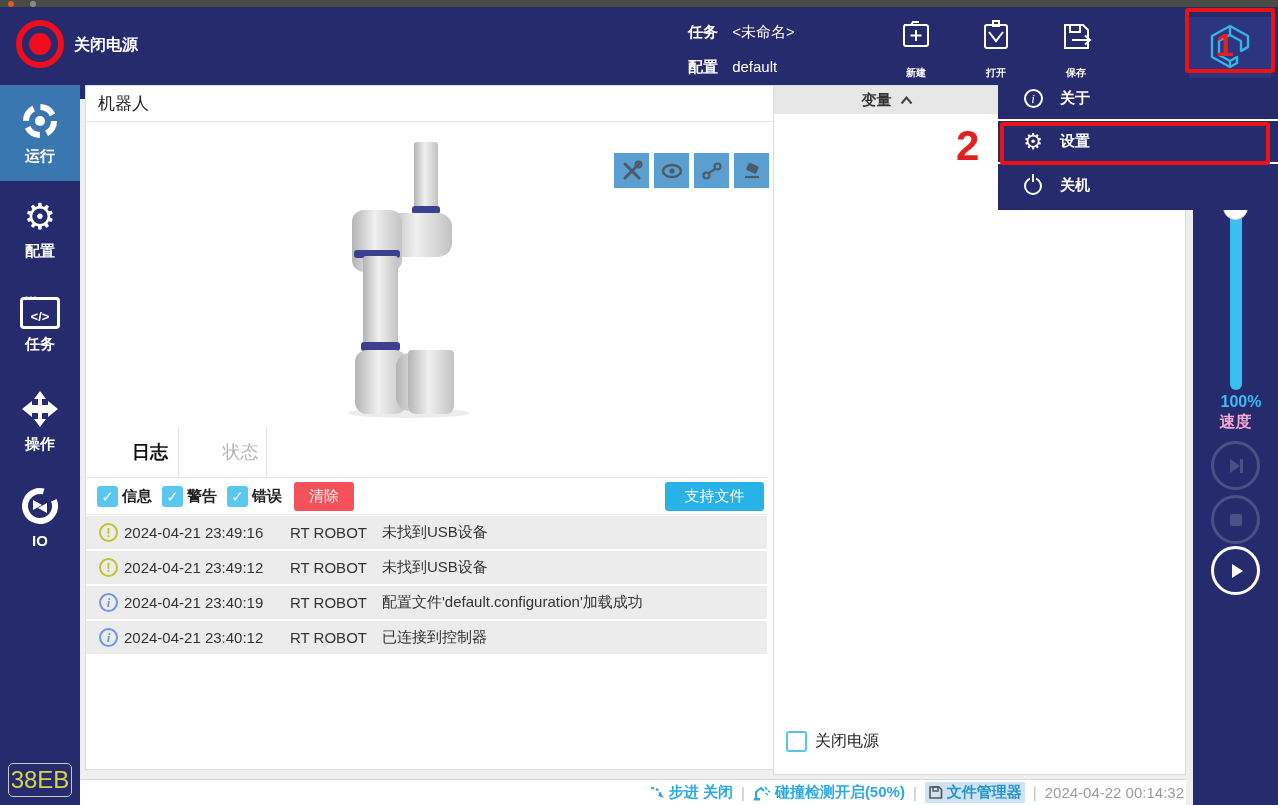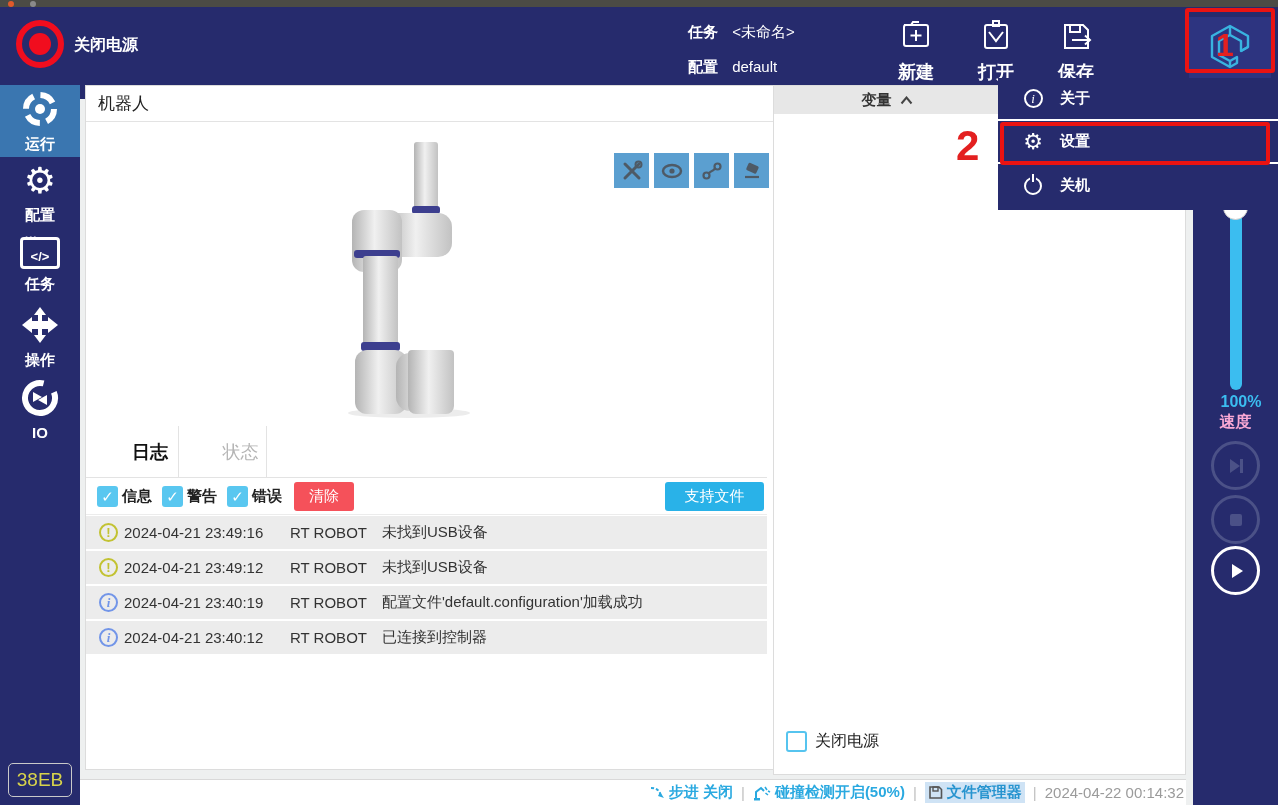--- a/index.html
+++ b/index.html
@@ -16,39 +16,39 @@
   .topbar { position:absolute; left:0; top:7px; width:1278px; height:92px; background:#262b6d; color:#fff; }
   .power-btn { position:absolute; left:16px; top:13px; width:48px; height:48px; border-radius:50%;
     border:6px solid #f10d1e; background:#262b6d; cursor:pointer; }
   .power-btn::after { content:""; position:absolute; left:50%; top:50%; width:22px; height:22px;
     margin:-11px 0 0 -11px; border-radius:50%; background:#f10d1e; }
   .power-label { position:absolute; left:74px; top:28px; font-size:16px; font-weight:bold; }
   .meta { position:absolute; left:688px; font-size:15px; }
   .meta .k { font-weight:bold; margin-right:10px; }
   .tb-action { position:absolute; top:12px; width:64px; text-align:center; cursor:pointer; }
   .tb-action svg { display:block; margin:0 auto; }
-  .tb-action .lbl { font-size:18px; font-weight:bold; margin-top:7px; }
+  .tb-action .lbl { font-size:10px; font-weight:bold; margin-top:13px; }
   .logo-btn { position:absolute; left:1189px; top:10px; width:82px; height:62px; background:#2d3480;
     display:flex; align-items:center; justify-content:center; cursor:pointer; }
   .anno-box { position:absolute; border:4px solid #ea1312; border-radius:3px; pointer-events:none; z-index:60; }
   .anno-num { position:absolute; color:#e32020; font-weight:bold; z-index:60; pointer-events:none; }
 
   
   .sidebar { position:absolute; left:0; top:85px; width:80px; height:720px; background:#262b6d; }
-  .side-item { width:80px; height:72px; display:flex; flex-direction:column; align-items:center;
+  .side-item { width:80px; height:96px; display:flex; flex-direction:column; align-items:center;
     justify-content:center; color:#fff; cursor:pointer; }
   .side-item.active { background:#3a76b0; }
   .side-item .lbl { font-size:15px; font-weight:bold; margin-top:6px; }
   .gear-glyph { font-size:36px; line-height:38px; }
   .task-icon { width:40px; height:32px; border:3px solid #fff; border-radius:4px; position:relative;
     display:flex; align-items:flex-end; justify-content:center; }
   .task-icon::before { content:"•••"; position:absolute; top:-7px; left:2px; font-size:9px; letter-spacing:1px; }
   .task-icon .code { font-size:13px; font-weight:bold; margin-bottom:2px; }
   .badge-38eb { position:absolute; left:8px; bottom:8px; width:64px; height:34px; border:1px solid #c9c9c9;
-    border-radius:5px; color:#d8d34b; font-size:19px; display:flex; align-items:center; justify-content:center; }
+    border-radius:5px; color:#d8d34b; font-size:24px; display:flex; align-items:center; justify-content:center; }
 
   
   .main-panel { position:absolute; left:85px; top:85px; width:752px; height:685px; background:#fff; border:1px solid #dcdcdc; }
   .main-header { height:36px; border-bottom:1px solid #e3e3e3; display:flex; align-items:center; padding-left:12px;
     font-size:17px; color:#222; }
   .viewport { position:relative; height:304px; background:#fff; }
   .vp-toolbar { position:absolute; top:31px; right:27px; display:flex; gap:5px; }
   .vp-tool { width:35px; height:35px; background:#5b9fd0; display:flex; align-items:center; justify-content:center; cursor:pointer; }
   .vp-zoom { position:absolute; right:26px; top:79px; width:34px; text-align:center; }
   .zoom-btn { width:32px; height:32px; border-radius:50%; background:#3bbdf0; color:#fff; display:flex;

